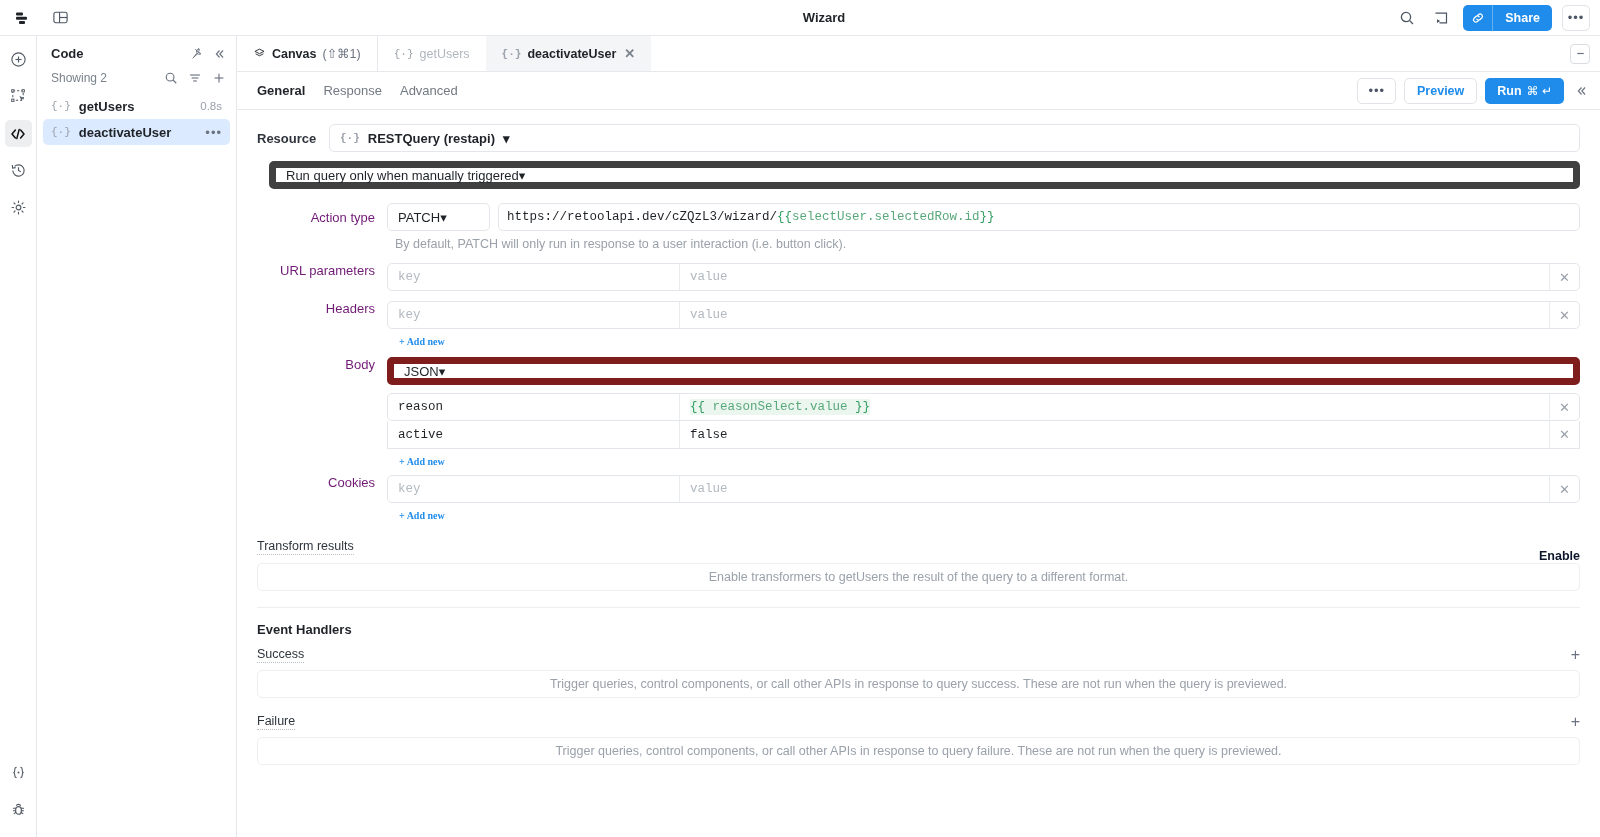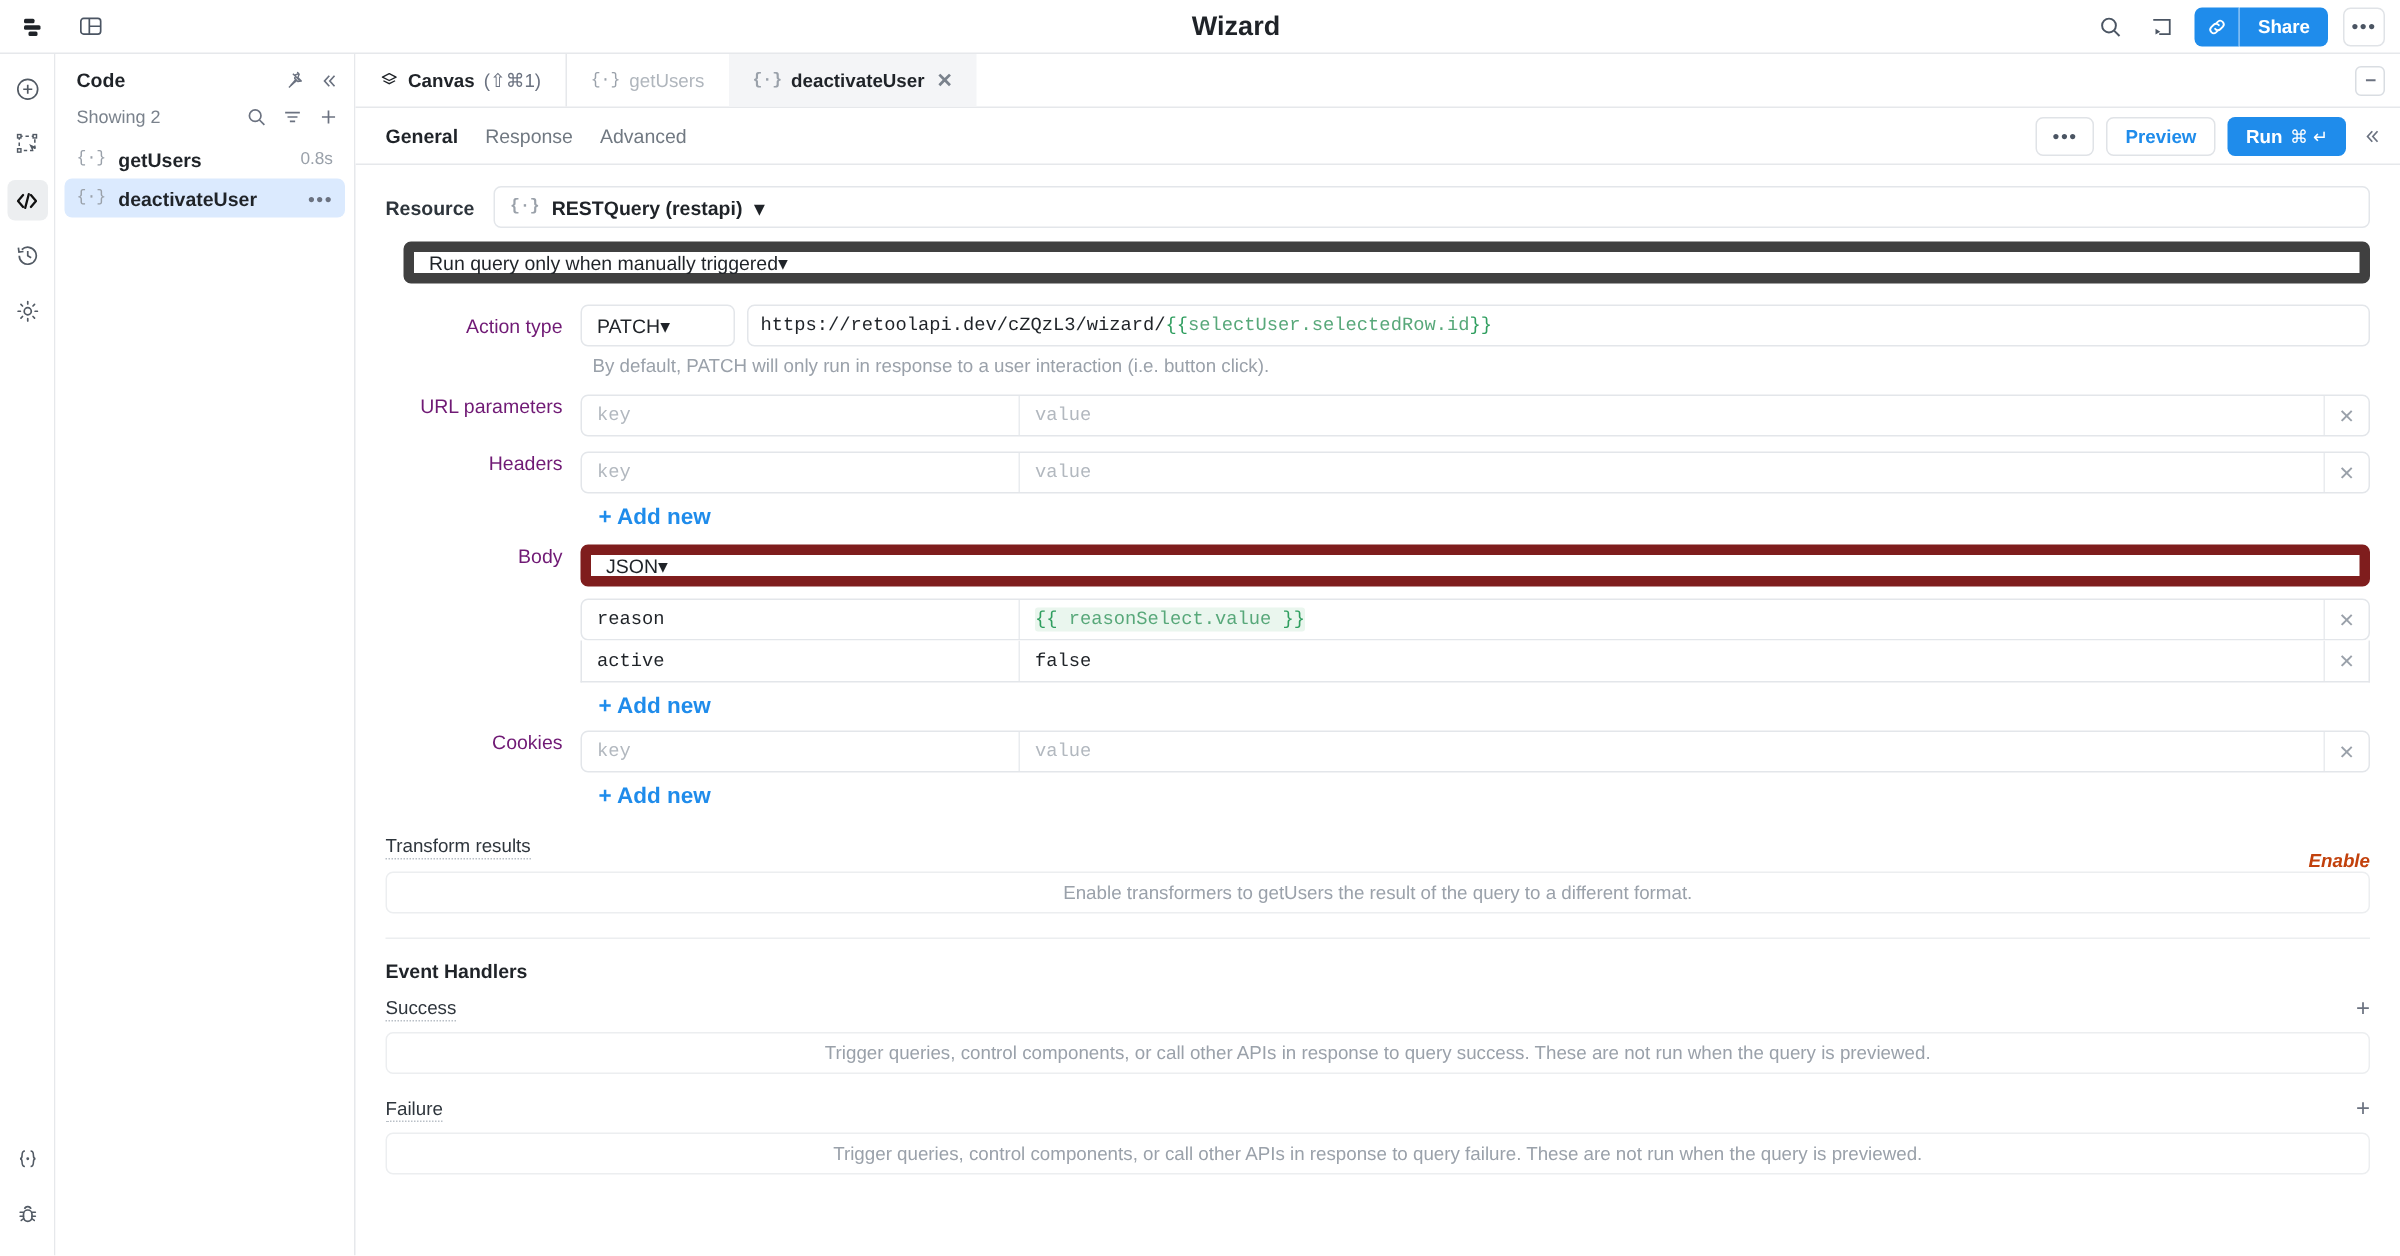--- a/index.html
+++ b/index.html
@@ -13,21 +13,21 @@
 
   
   .topbar {
     height: 36px; border-bottom: 1px solid #e6e8eb;
     display: flex; align-items: center; padding: 0 10px;
     position: relative; background: #fff;
   }
   .topbar-left { display: flex; align-items: center; gap: 14px; }
   .topbar-title {
     position: absolute; left: 0; right: 0; text-align: center;
-    font-size: 18px; font-weight: 700; color: #1f2328; pointer-events: none; padding-left: 48px;
+    font-size: 13px; font-weight: 700; color: #1f2328; pointer-events: none; padding-left: 48px;
   }
   .topbar-right {
     margin-left: auto; display: flex; align-items: center; gap: 10px;
     position: relative; z-index: 2;
   }
   .icon-btn {
     width: 24px; height: 24px; display: flex; align-items: center;
     justify-content: center; color: #6b7280; border-radius: 4px; cursor: pointer;
   }
   .share-group { display: flex; align-items: center; }
@@ -195,39 +195,40 @@
     flex: 1; display: flex; align-items: center; padding: 0 10px;
     font-size: 12.5px; min-width: 0;
   }
   .kv-x {
     width: 30px; flex: 0 0 30px; display: flex; align-items: center;
     justify-content: center; color: #9aa1aa; font-size: 13px;
     border-left: 1px solid #e9ecef; cursor: pointer;
   }
   .ph { color: #b2b8bf; }
   .addnew {
-    color: #1f8ceb; font-size: 15px; font-weight: 700; padding: 7px 0 0 12px;
+    color: #1f8ceb; font-size: 10px; font-weight: 700; padding: 7px 0 0 12px;
     cursor: pointer;
+    font-family: Liberation Serif, serif;
   }
   .group { display: flex; margin-bottom: 10px; }
 
   .body-sel {
     flex: 1; height: 28px; border: 7px solid #7f1d1d; border-radius: 5px;
     display: flex; align-items: center; padding: 0 10px; font-size: 13px;
     position: relative; cursor: pointer; margin-bottom: 8px;
   }
 
   
   .sect-title {
     font-size: 12.5px; color: #2e353c; font-weight: 400;
     border-bottom: 1px dotted #b9bfc6; display: inline-block;
     padding-bottom: 1px; margin-bottom: 8px;
   }
   .sect-head { display: flex; align-items: flex-end; margin-top: 18px; }
-  .sect-link { margin-left: auto; color: #c2410c; font-size: 12.5px; font-weight: 700; cursor: pointer; font-style: italic; }
+  .sect-link { margin-left: auto; color: #0f172a; font-size: 12.5px; font-weight: 700; cursor: pointer; }
   .empty-box {
     border: 1px solid #eceef0; border-radius: 5px; height: 28px;
     display: flex; align-items: center; justify-content: center;
     font-size: 12.5px; color: #9aa1aa;
   }
   .hr { border-top: 1px solid #eceef0; margin: 16px 0 0 0; }
   .eh-title { font-size: 13px; font-weight: 700; color: #1f2328; margin: 14px 0 10px 0; }
   .eh-head { display: flex; align-items: center; margin-bottom: 7px; }
   .plus { margin-left: auto; color: #6b7280; font-size: 16px; cursor: pointer; line-height: 1; }
   svg { display: block; }

